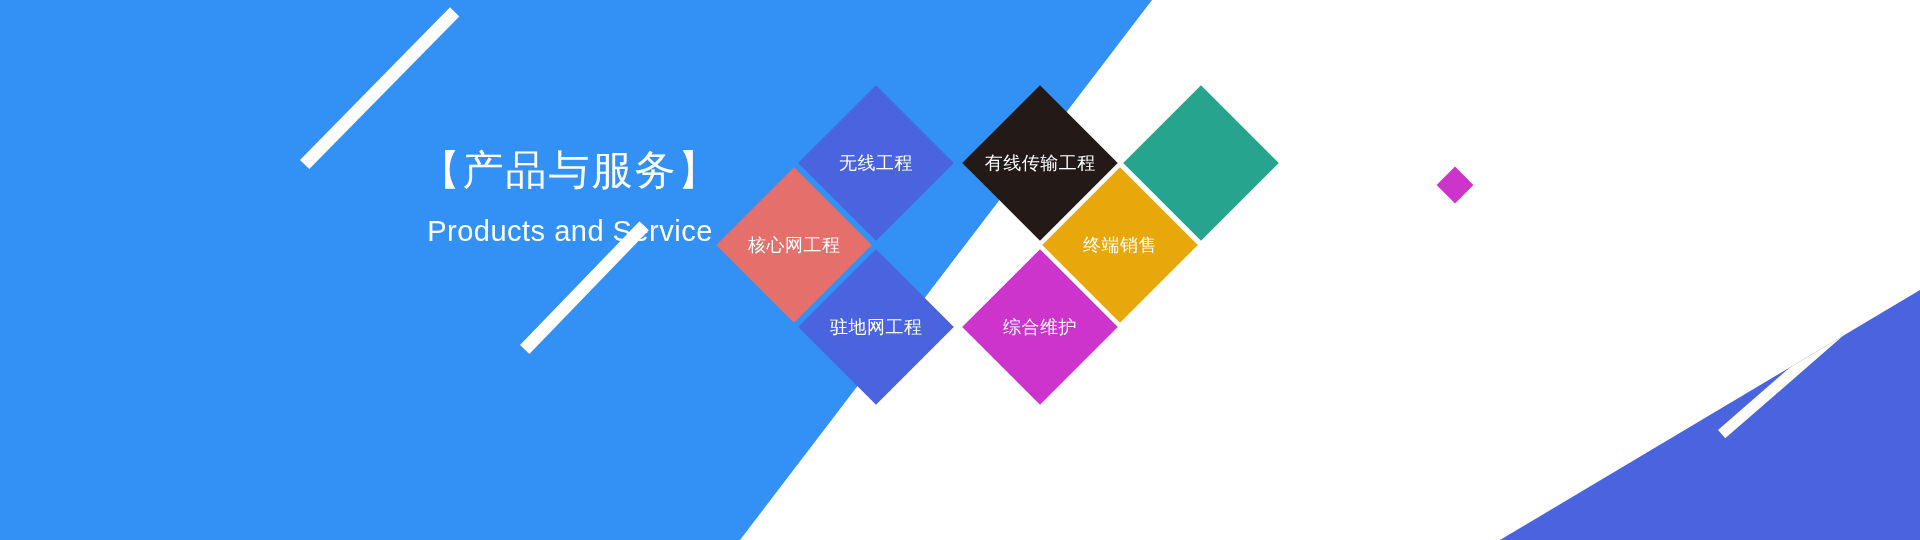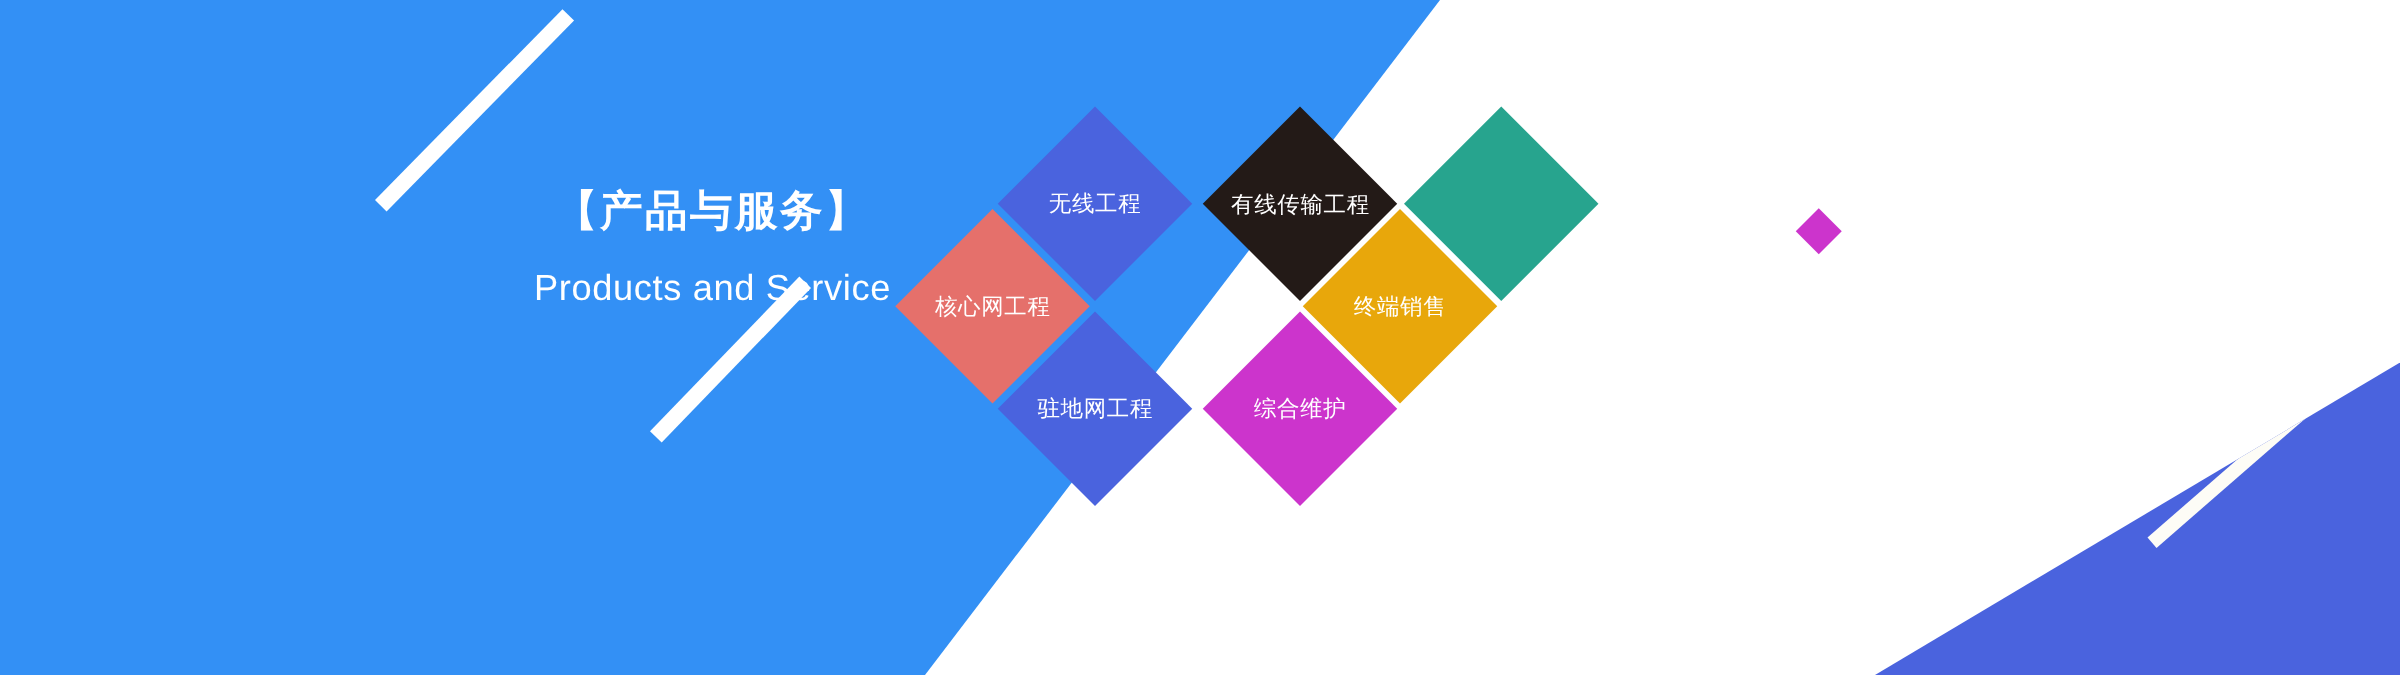--- a/index.html
+++ b/index.html
@@ -92,25 +92,25 @@
   .headline {
     position: absolute;
     left: 360px;
     top: 142px;
     width: 420px;
     color: #ffffff;
     text-align: center;
   }
   .headline-cn {
     font-family: "Liberation Serif", "DejaVu Serif", serif;
-    font-size: 34px;
+    font-size: 41px;
     line-height: 56px;
     letter-spacing: 2px;
     white-space: nowrap;
-    font-weight: 700;
+    font-weight: 400;
   }
   .headline-en {
     margin-top: 16px;
     font-family: "Liberation Sans", "DejaVu Sans", sans-serif;
     font-size: 29px;
     line-height: 34px;
     letter-spacing: 0.5px;
     white-space: nowrap;
     font-weight: 400;
   }

